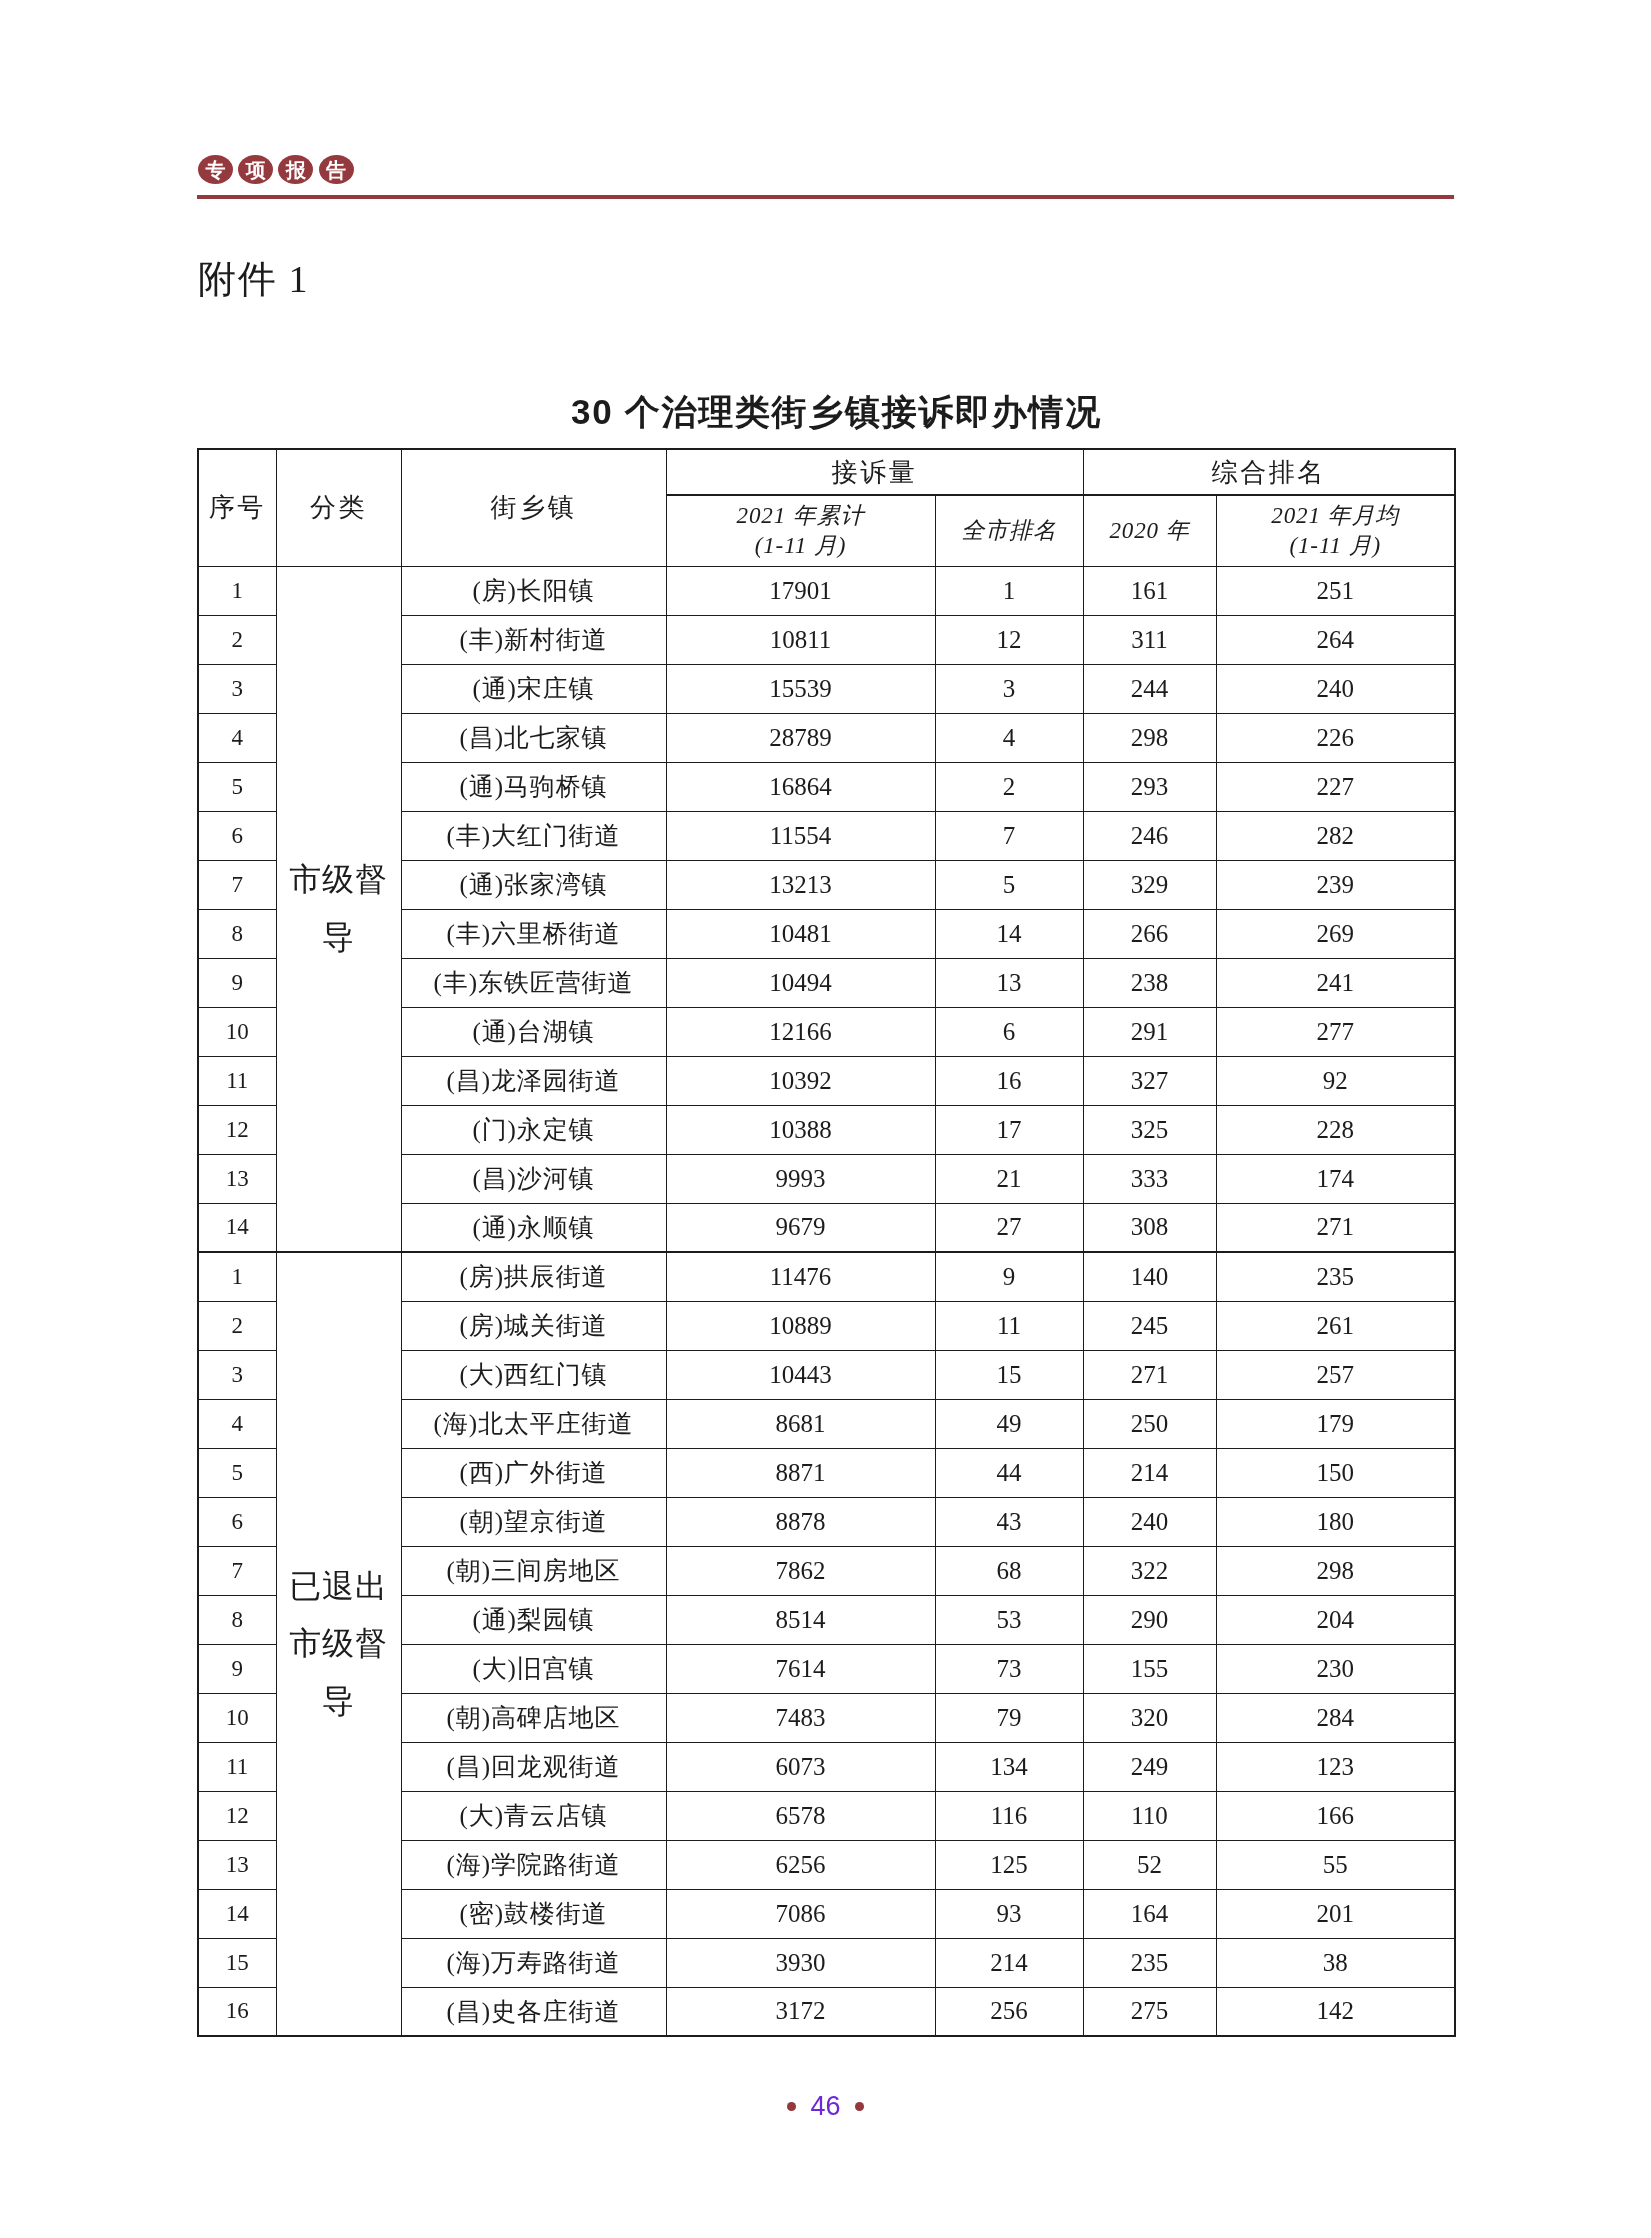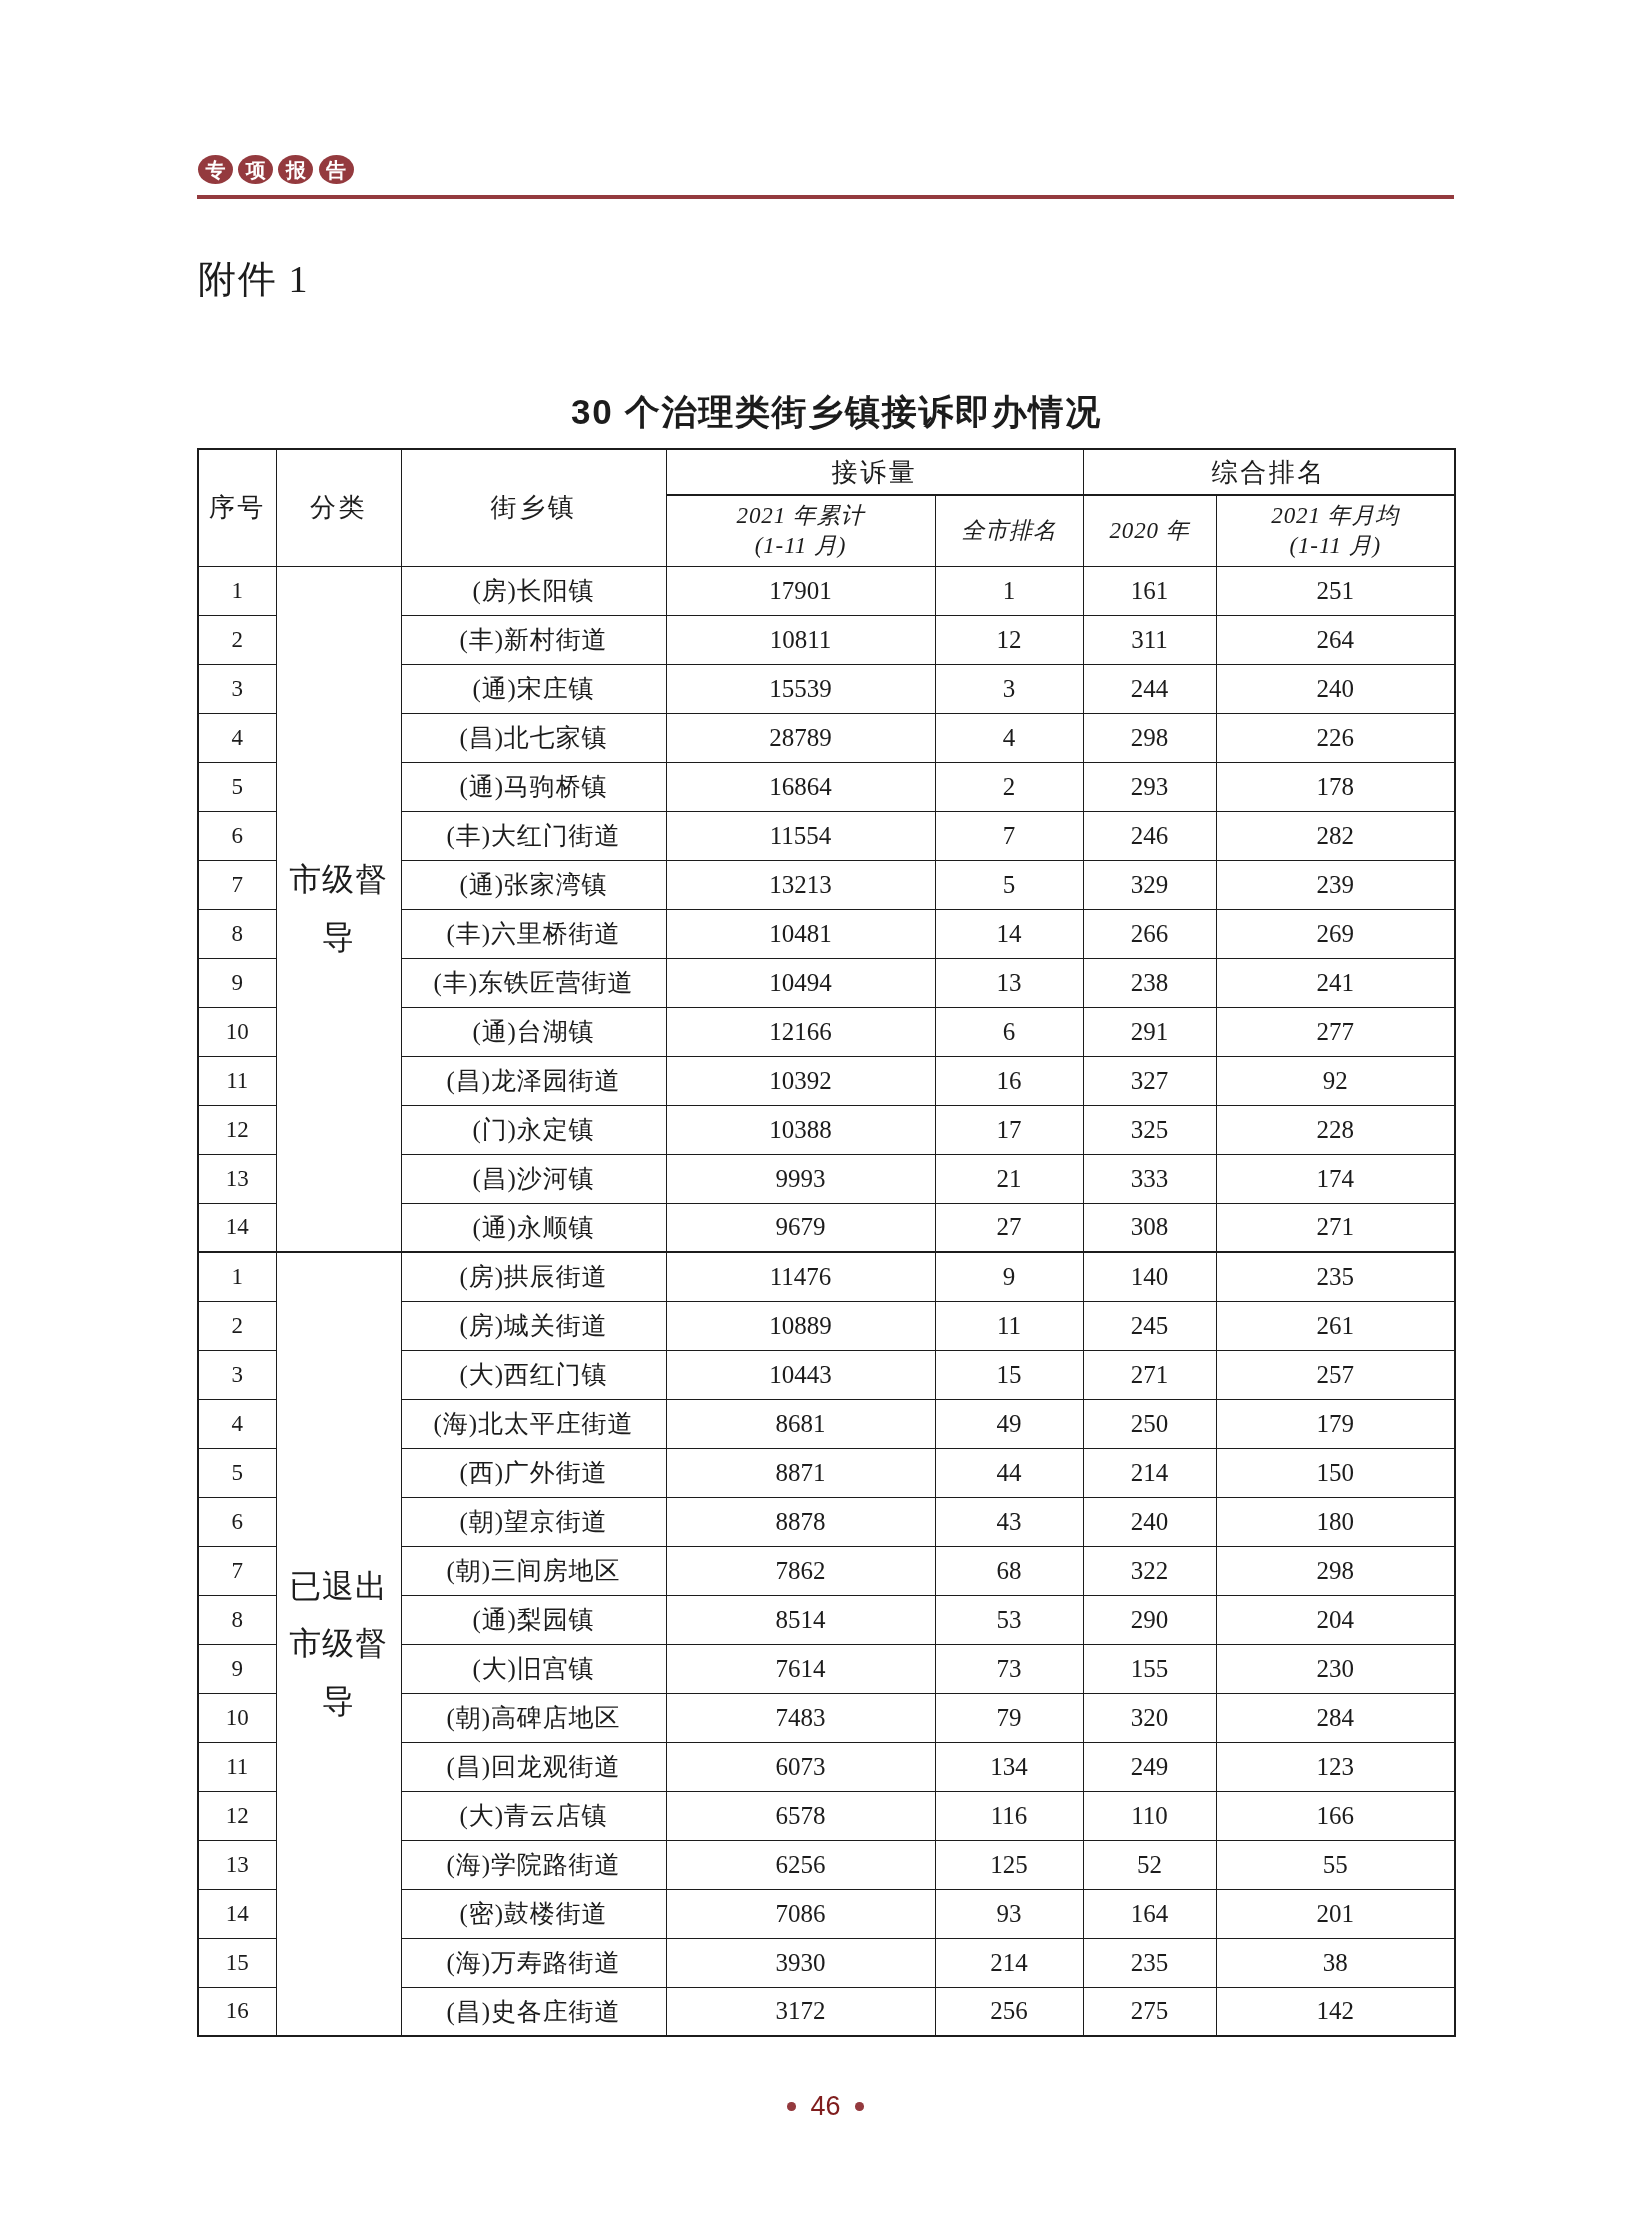--- a/index.html
+++ b/index.html
@@ -54,21 +54,21 @@
   .towns td.town { letter-spacing:0.9px; }
   .towns tbody tr.group-start td { border-top-width:2.6px; }
   
   .footer {
     position:absolute; left:0; top:2093px; width:100%;
     display:flex; align-items:center; justify-content:center; gap:14.7px;
   }
   .dot { width:8.6px; height:8.6px; border-radius:50%; background:#943a3e; }
   .pagenum {
     font-family:"Liberation Sans","DejaVu Sans",sans-serif;
-    font-size:27px; color:#7f1d1d; line-height:1;
+    font-size:27px; color:#6d28d9; line-height:1;
   }
 </style>
 </head>
 <body>
 
 <div class="page">
 
   <div class="badges">
       <span class="badge">专</span>
       <span class="badge">项</span>
@@ -139,21 +139,21 @@
           <td class="num">4</td>
           <td class="num">298</td>
           <td class="num">226</td>
         </tr>
         <tr>
           <td class="seq">5</td>
           <td class="town">(通)马驹桥镇</td>
           <td class="num">16864</td>
           <td class="num">2</td>
           <td class="num">293</td>
-          <td class="num">178</td>
+          <td class="num">227</td>
         </tr>
         <tr>
           <td class="seq">6</td>
           <td class="town">(丰)大红门街道</td>
           <td class="num">11554</td>
           <td class="num">7</td>
           <td class="num">246</td>
           <td class="num">282</td>
         </tr>
         <tr>

